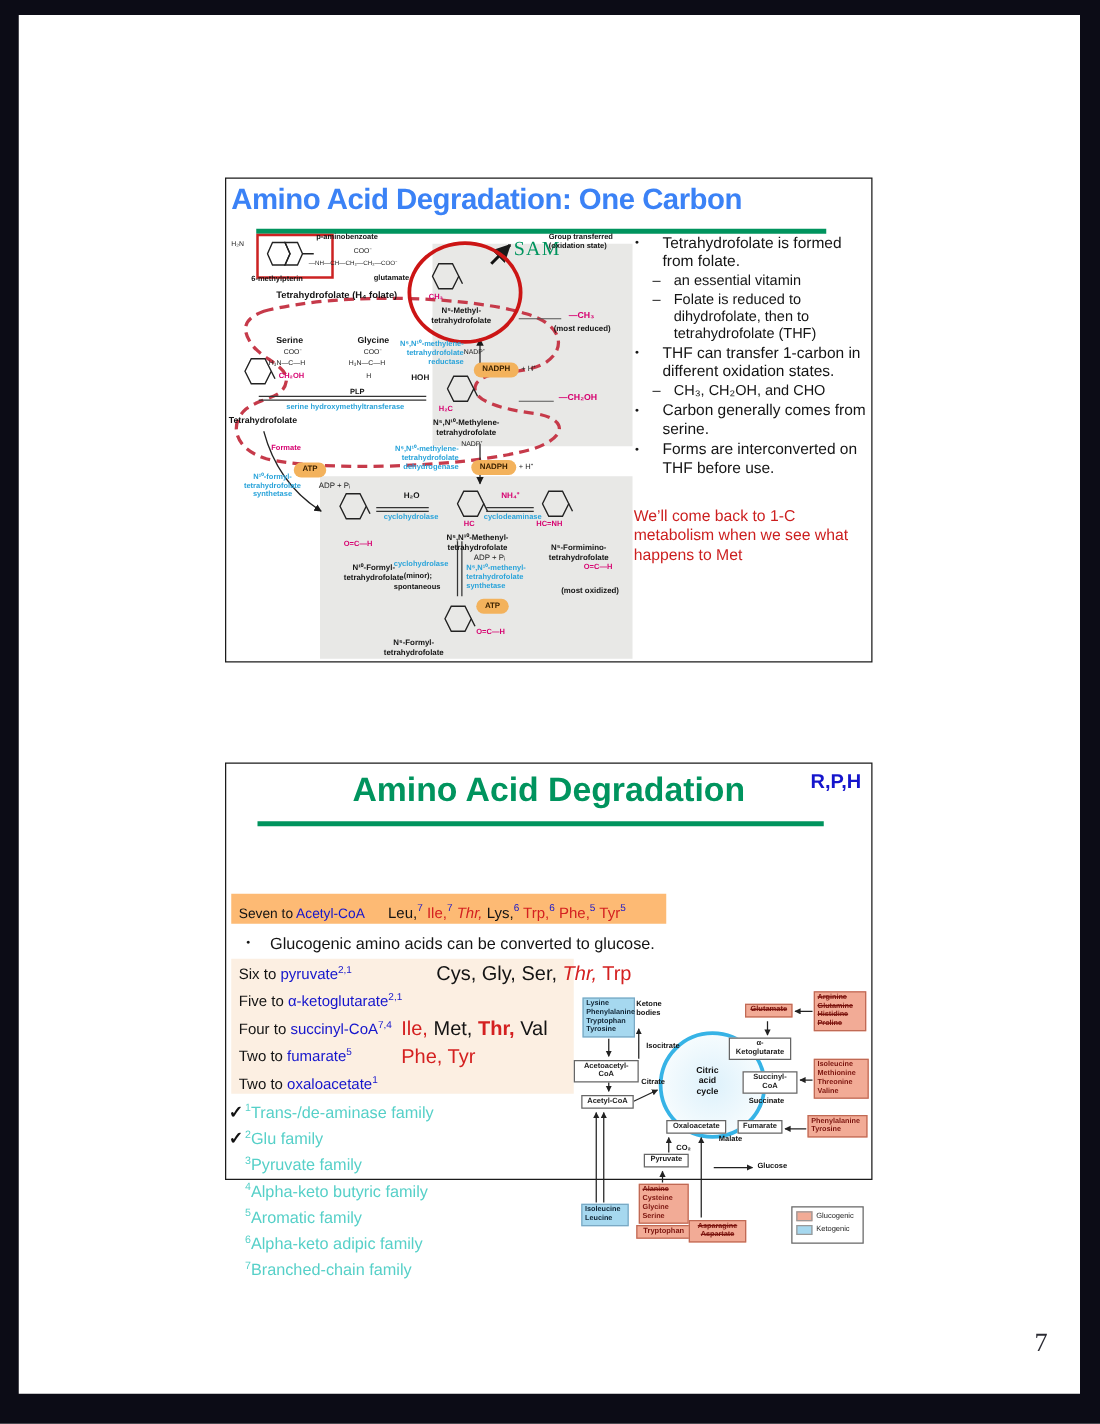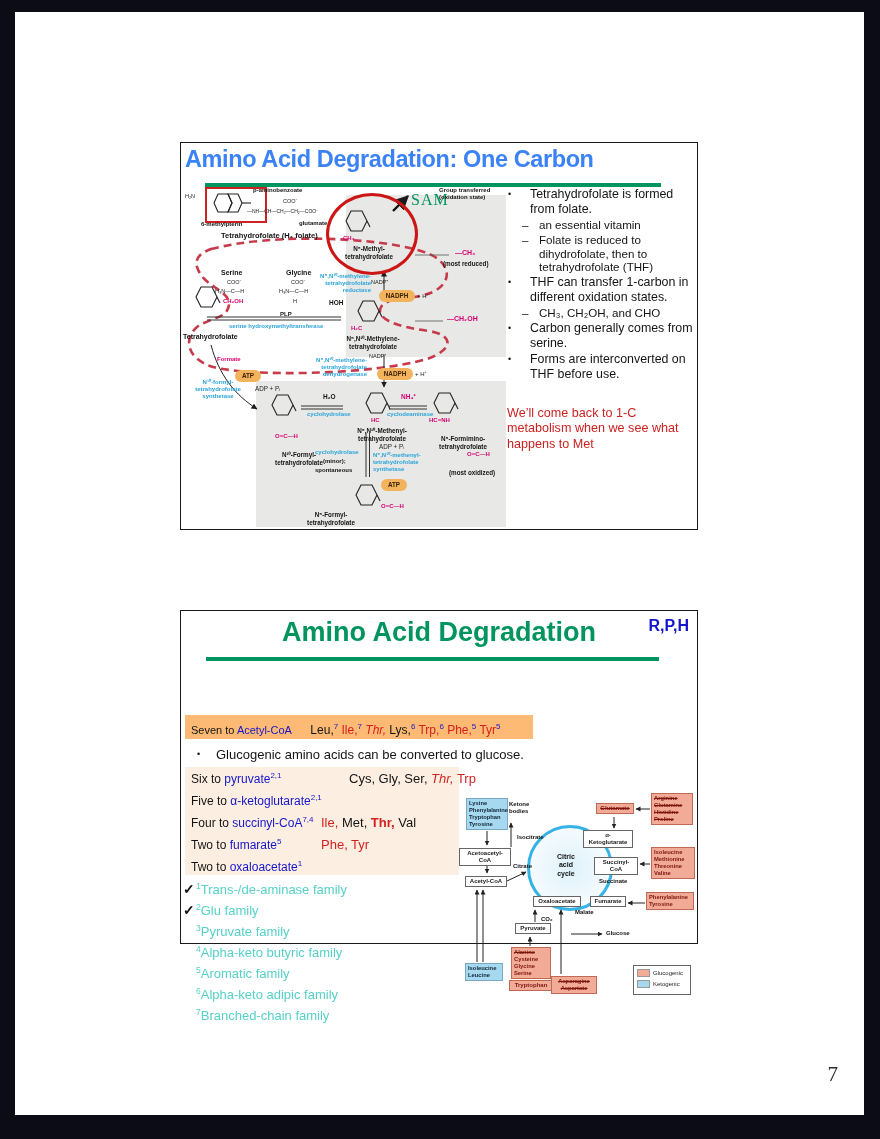--- a/index.html
+++ b/index.html
@@ -47,21 +47,21 @@
   .k-black{color:#141414;}
   .k-red{color:#d42020;}
   .k-red-i{color:#d42020;font-style:italic;}
   sup.ks{color:#1515cc;font-size:8px;}
   .glucob{left:12px;top:136px;font-size:13px;color:#141414;}
   .glucob::before{left:4px;}
   .peach{left:4px;top:156px;width:274px;height:108px;background:#fcefe2;font-size:12px;}
   .grow{position:absolute;left:6px;white-space:nowrap;color:#141414;}
   .gtar{color:#1515cc;}
   sup.gs{color:#1515cc;font-size:8px;}
-  .gann{position:absolute;white-space:nowrap;font-size:13px;}
+  .gann{position:absolute;white-space:nowrap;font-size:16px;}
   .p-black{color:#141414;}
   .p-red{color:#d42020;}
   .p-red-i{color:#d42020;font-style:italic;}
   .p-red-b{color:#d42020;font-weight:bold;}
   .fams{left:2px;top:267px;font-size:13px;color:#56d0c8;line-height:16.6px;}
   .chk{display:inline-block;width:13px;color:#111;font-weight:bold;font-size:14px;}
   sup.fs{font-size:8.5px;}
   
   #cy{left:272px;top:166px;width:246px;height:226px;font-size:6px;}
   .cbox{position:absolute;background:#fff;border:1px solid #666;font-size:6px;font-weight:bold;

